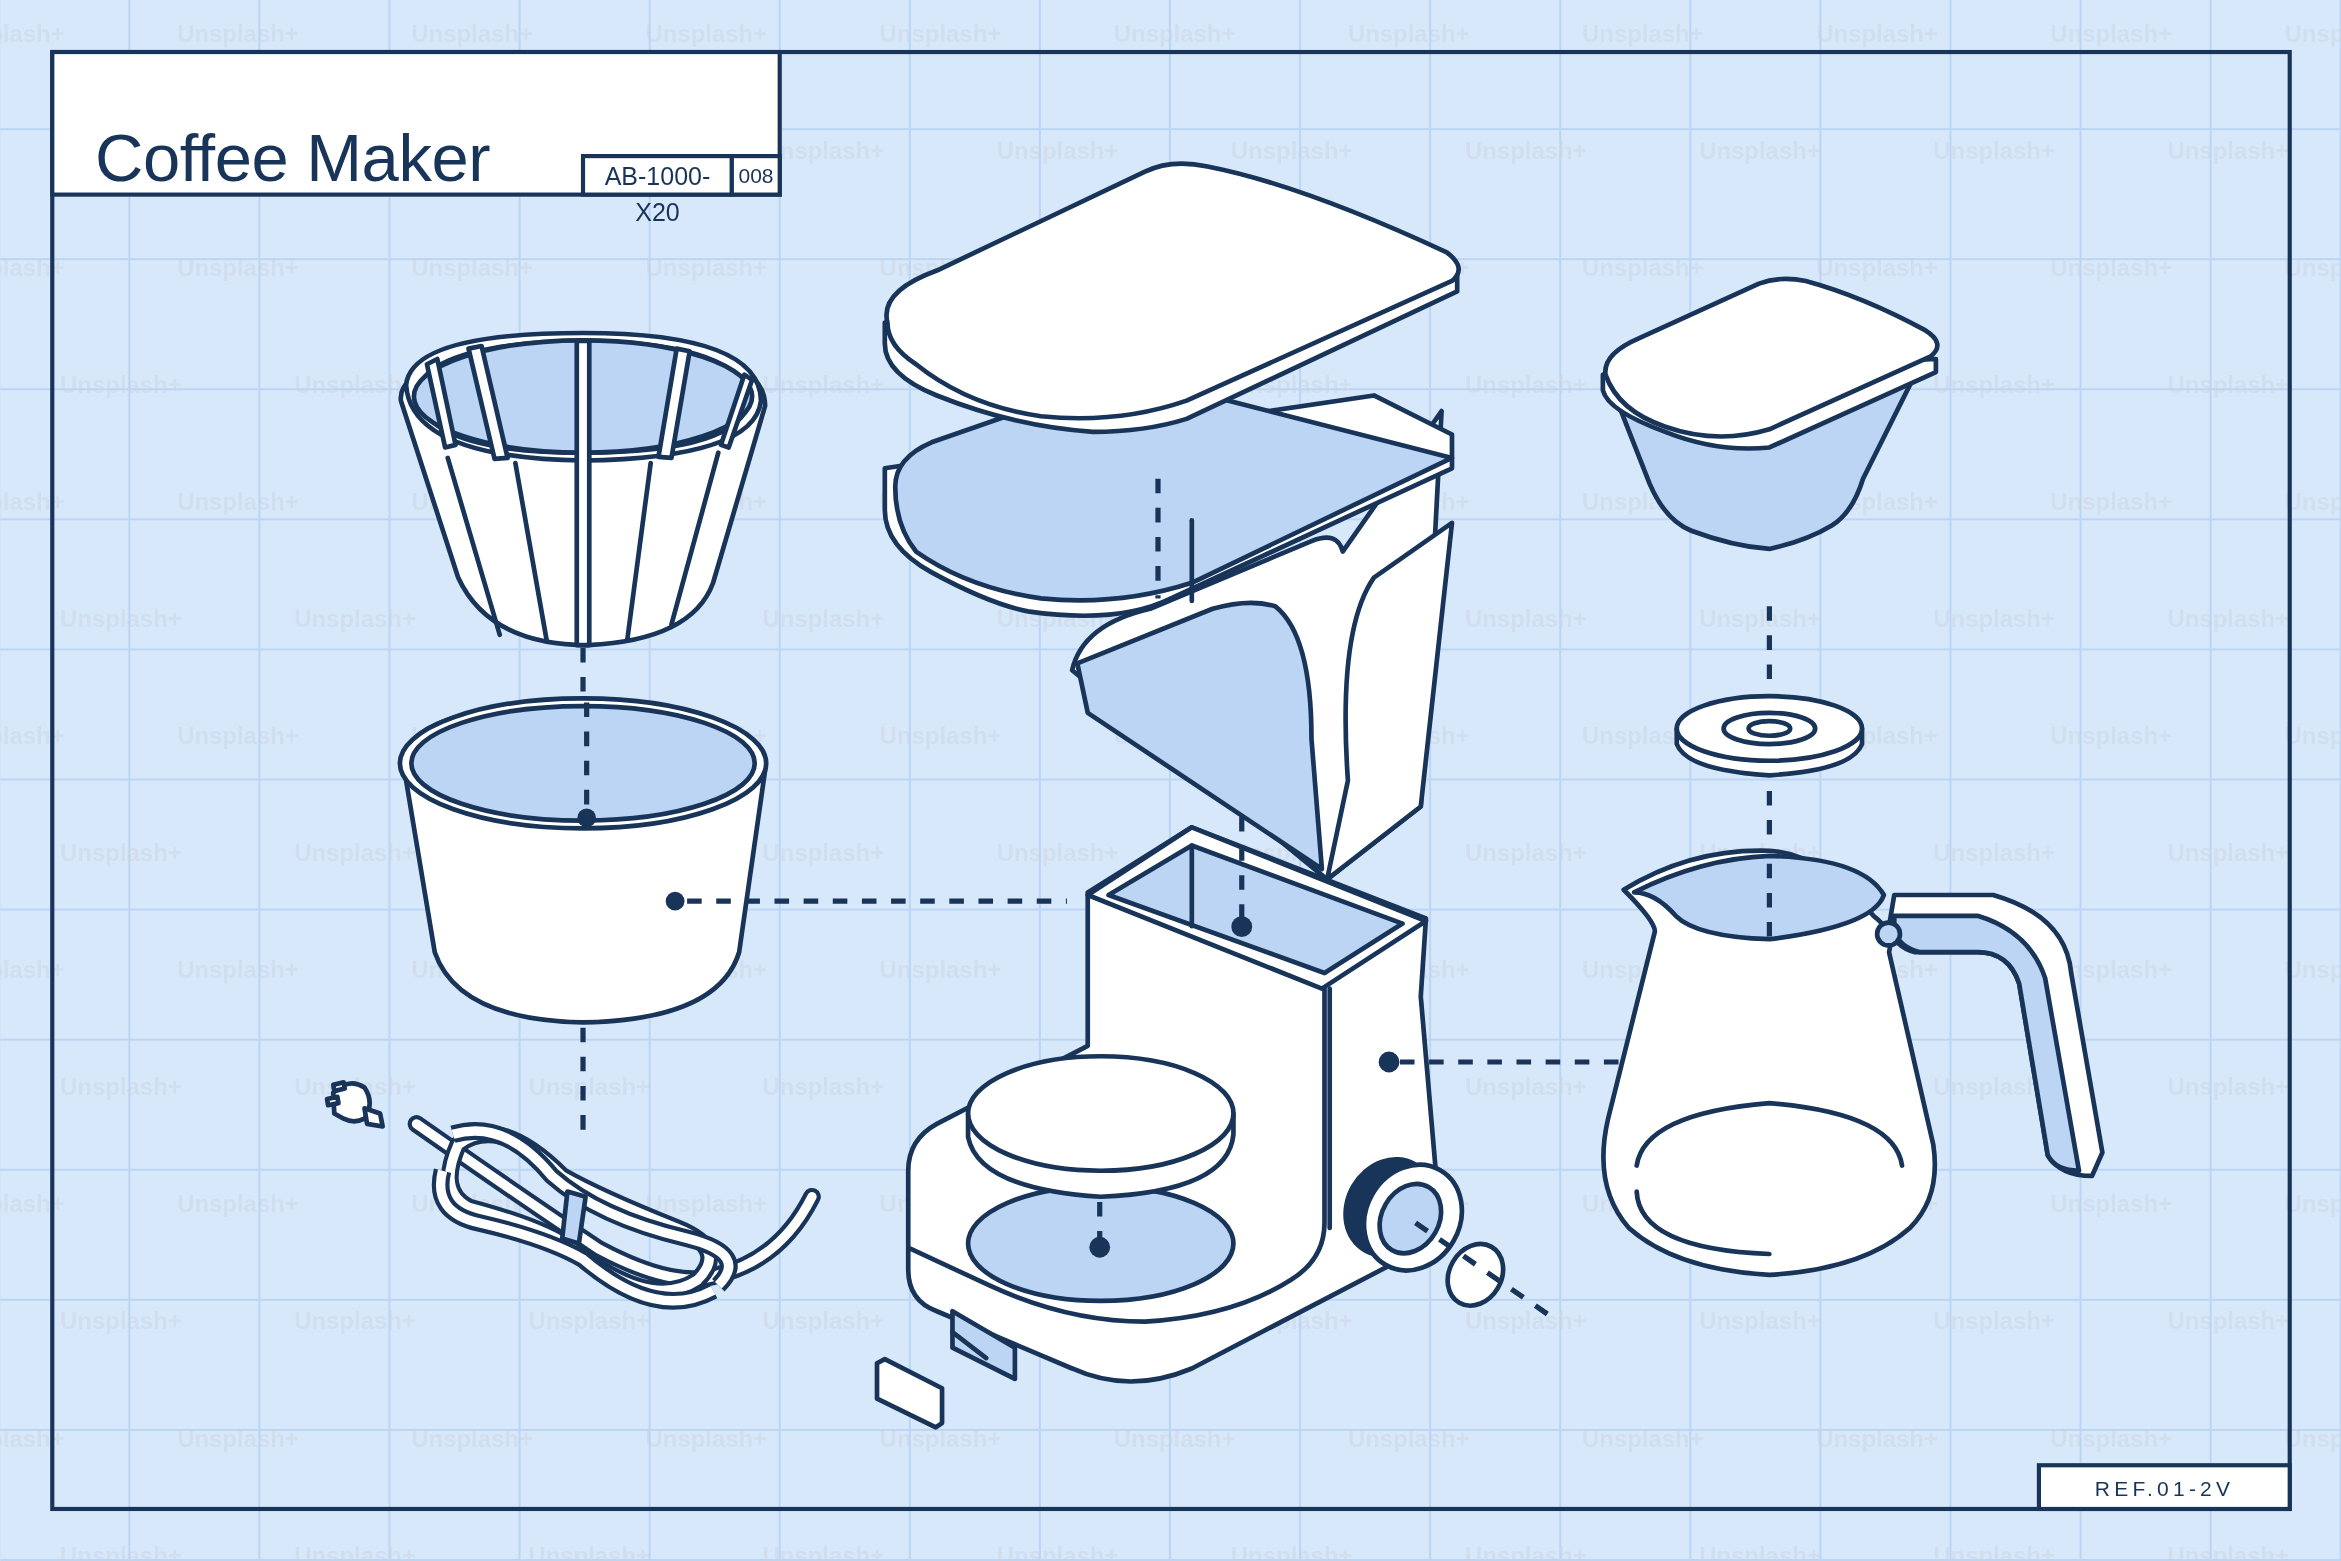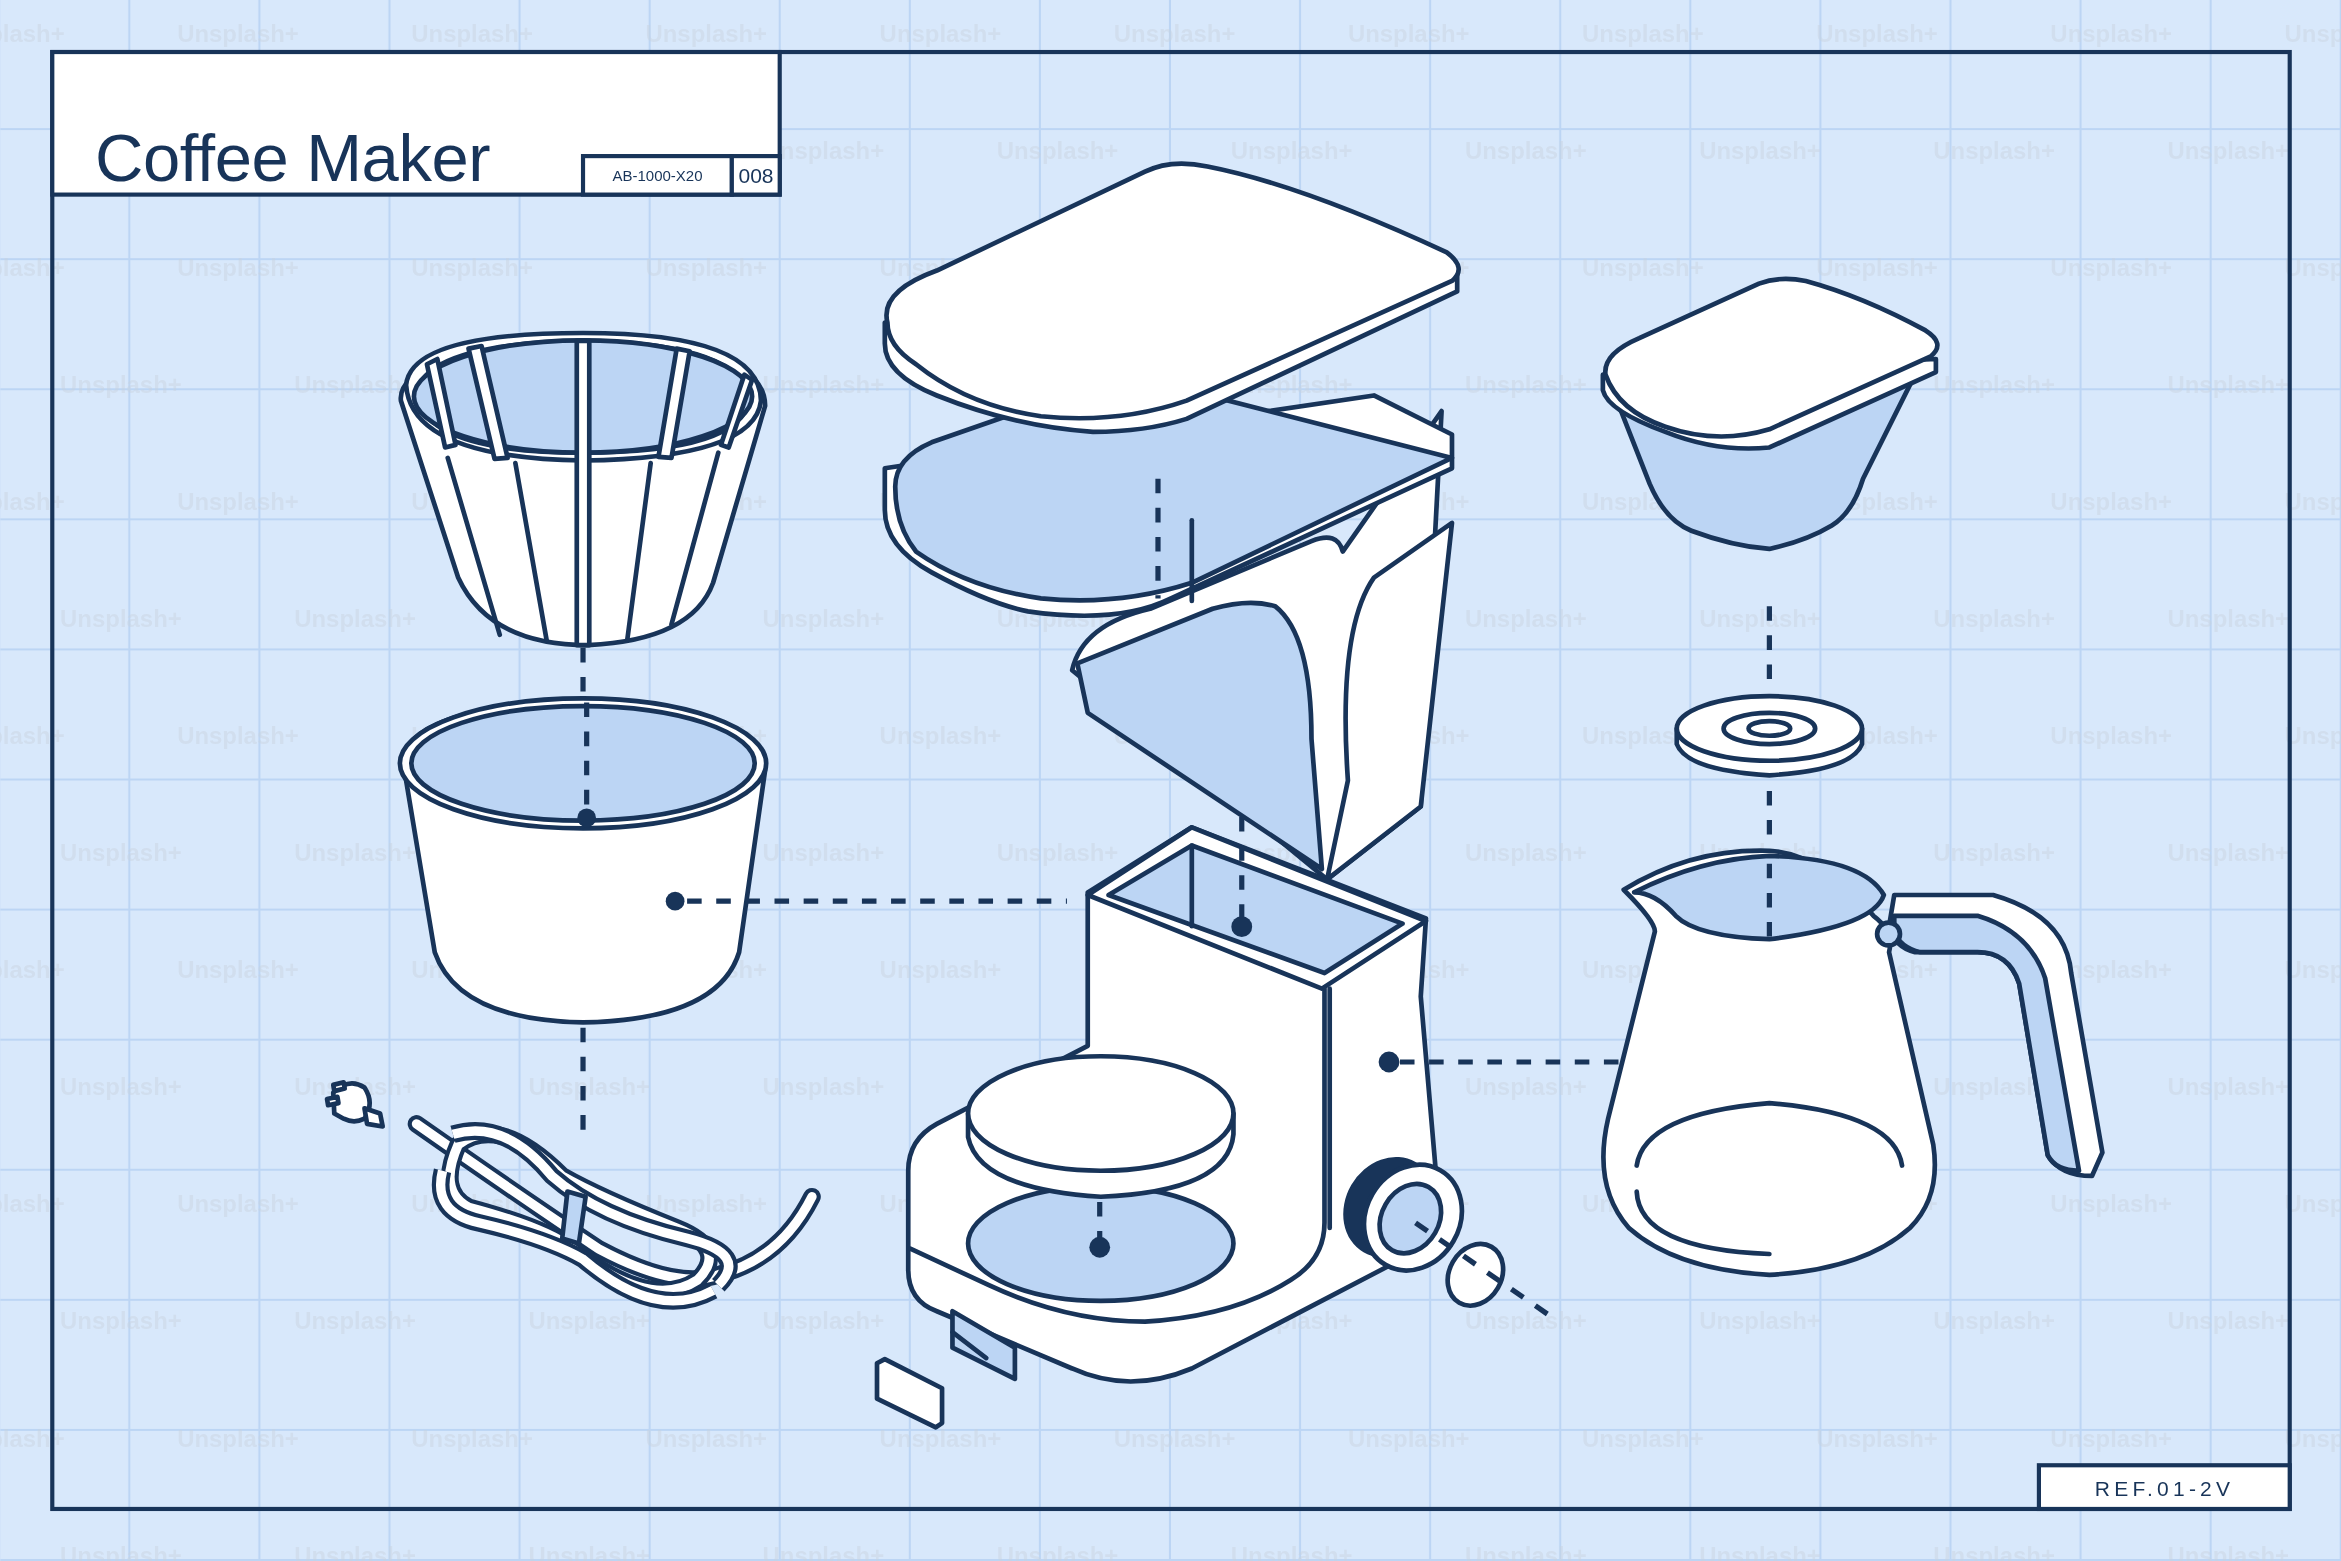--- a/index.html
+++ b/index.html
@@ -8,21 +8,21 @@
   svg text { font-family: "Liberation Sans", "DejaVu Sans", sans-serif; }
   .ln { stroke: #183459; stroke-width: 9; stroke-linejoin: round; stroke-linecap: round; }
   .w { fill: #ffffff; }
   .b { fill: #bcd5f4; }
   .n { fill: none; }
   .dash { stroke: #183459; stroke-width: 10; fill: none; stroke-dasharray: 28 28; }
   .dot { fill: #183459; }
   .wm { fill: #c9d3df; opacity: 0.45; font-size: 46px; font-weight: 700; }
   .overlay { position: absolute; font-family: "Liberation Sans", "DejaVu Sans", sans-serif; color: #183459; }
   #title { left: 95px; top: 93px; font-size: 67px; line-height: 73px; letter-spacing: -0.5px; margin-top: 28px; }
-  #code-main { left: 583px; top: 158px; width: 149px; height: 36px; font-size: 15px; line-height: 36px; text-align: center; }
+  #code-main { left: 583px; top: 158px; width: 149px; height: 36px; font-size: 25px; line-height: 36px; text-align: center; }
   #code-sheet { left: 732px; top: 158px; width: 48px; height: 36px; font-size: 21px; line-height: 36px; text-align: center; }
   #ref { left: 2039px; top: 1468px; width: 251px; height: 42px; font-size: 21px; line-height: 42px; text-align: center; letter-spacing: 4.2px; }
 </style>
 </head>
 <body>
 
 <div id="stage">
 <svg width="2342" height="1561" viewBox="0 0 4500 3000" xmlns="http://www.w3.org/2000/svg">
   <defs>
     <pattern id="grid" x="0" y="0" width="250" height="250" patternUnits="userSpaceOnUse">

